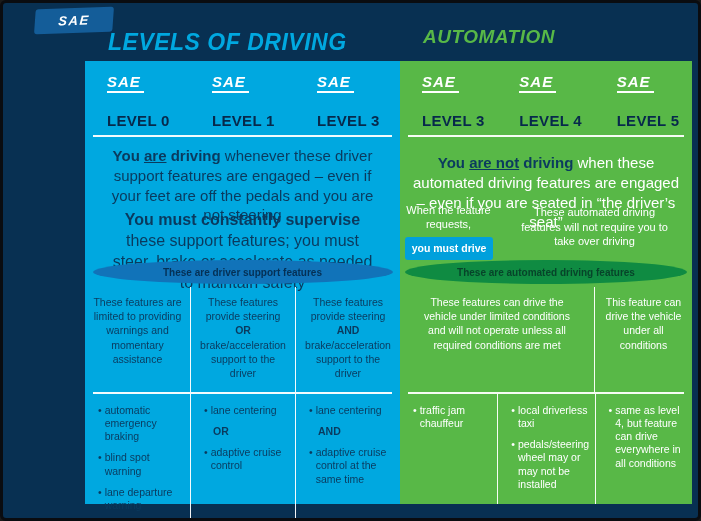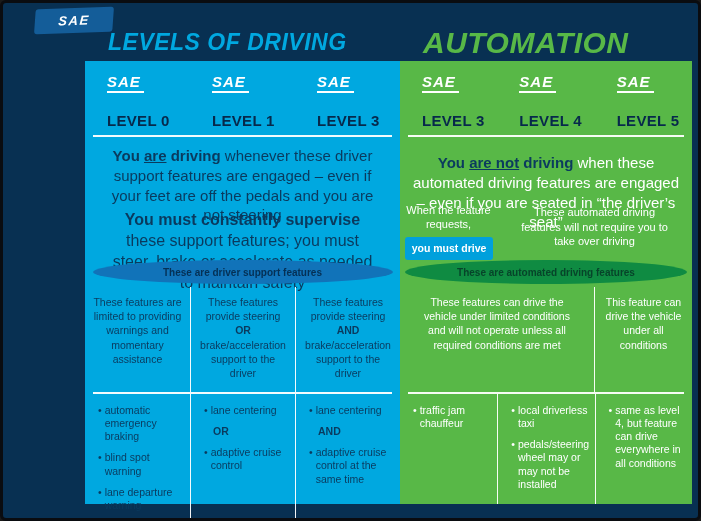--- a/index.html
+++ b/index.html
@@ -9,21 +9,21 @@
   .stage *{box-sizing:border-box;}
 
   
   .badge{position:absolute;left:32px;top:5px;width:78px;height:25px;
     background:#145d99;border-radius:3px;transform:skewX(-6deg) rotate(-2deg);
     color:#fff;font-weight:800;font-style:italic;font-size:13px;letter-spacing:1.5px;
     display:flex;align-items:center;justify-content:center;}
   .title{position:absolute;top:26px;left:105px;width:605px;white-space:nowrap;
     font-style:italic;font-weight:800;font-size:23px;letter-spacing:.5px;}
   .title .t-blue{color:#00a8e0;}
-  .title .t-green{color:#58b847;position:absolute;left:315px;top:-3px;font-size:30px;}
+  .title .t-green{color:#58b847;position:absolute;left:315px;top:-3px;font-size:19px;}
 
   
   .panel{position:absolute;left:82px;top:58px;width:607px;height:443px;display:flex;}
   .half{position:relative;display:flex;flex-direction:column;}
   .half.blue{width:315px;background:#00a8e0;}
   .half.green{width:292px;background:#58b847;}
 
   .hdr-row{height:74px;display:flex;flex:none;}
   .hdr-cell{flex:1;padding:12px 0 0 22px;}
   .sae-logo{display:inline-block;color:#fff;font-weight:800;font-style:italic;

